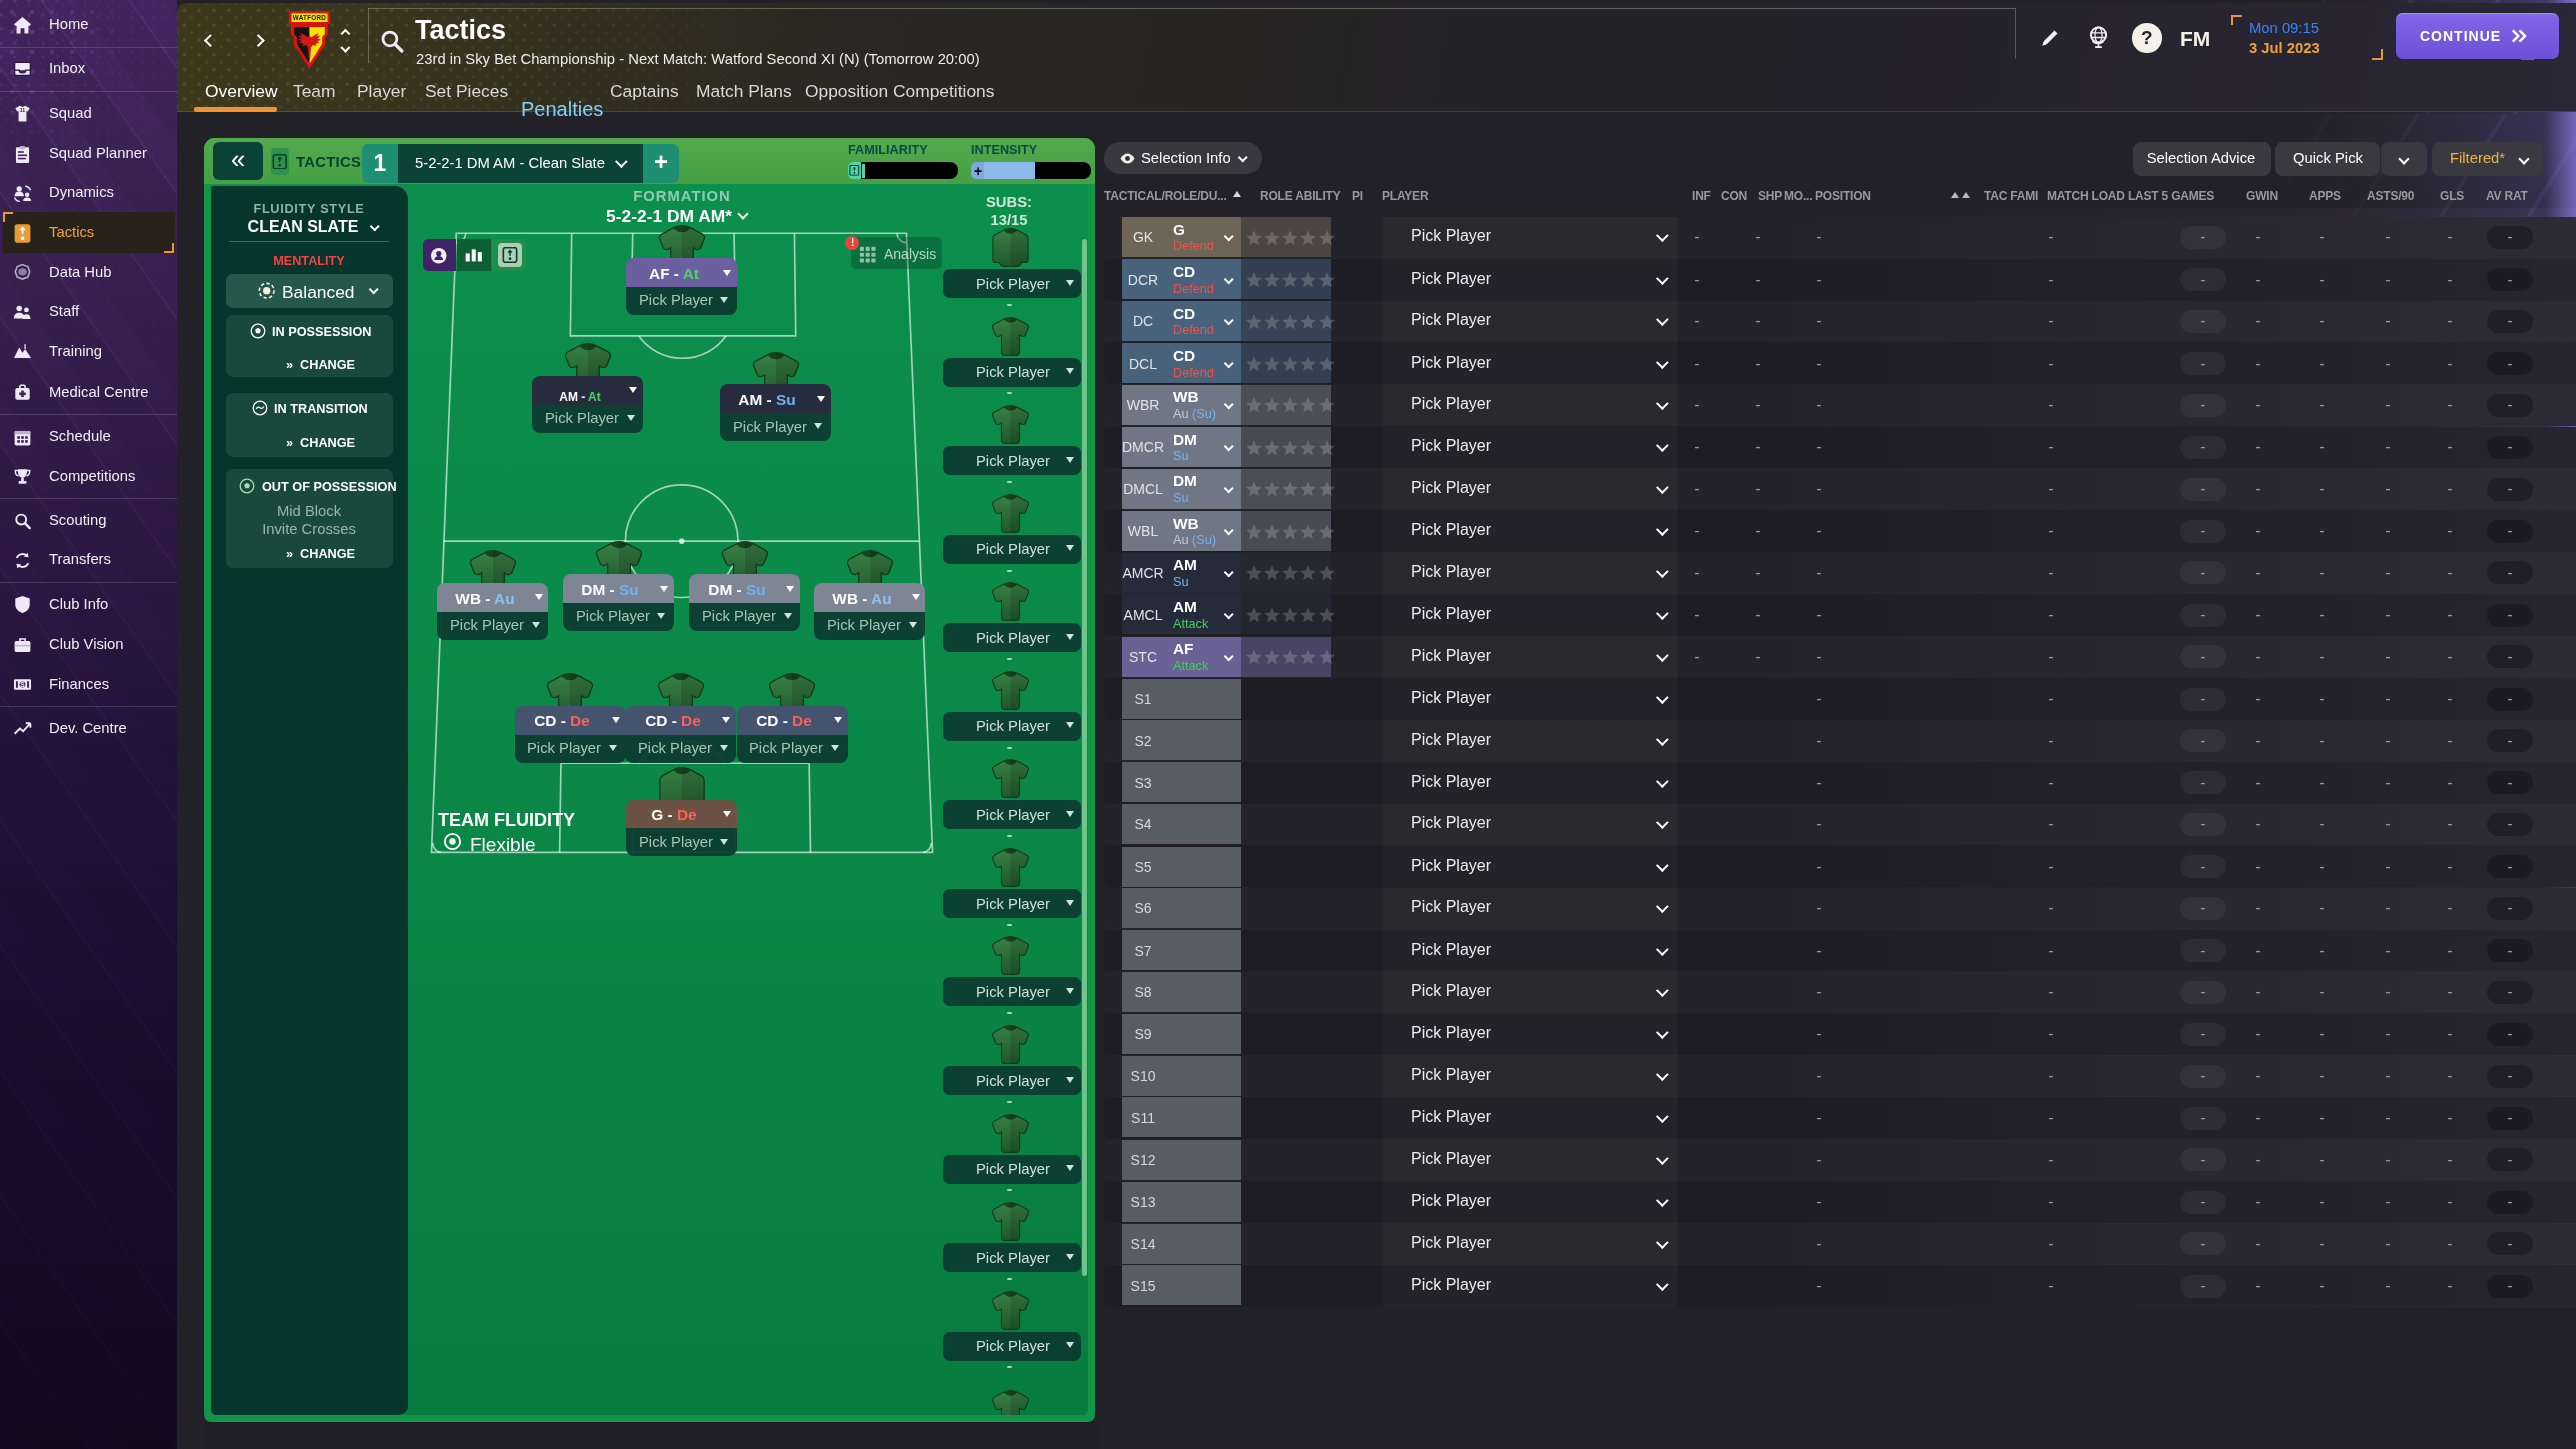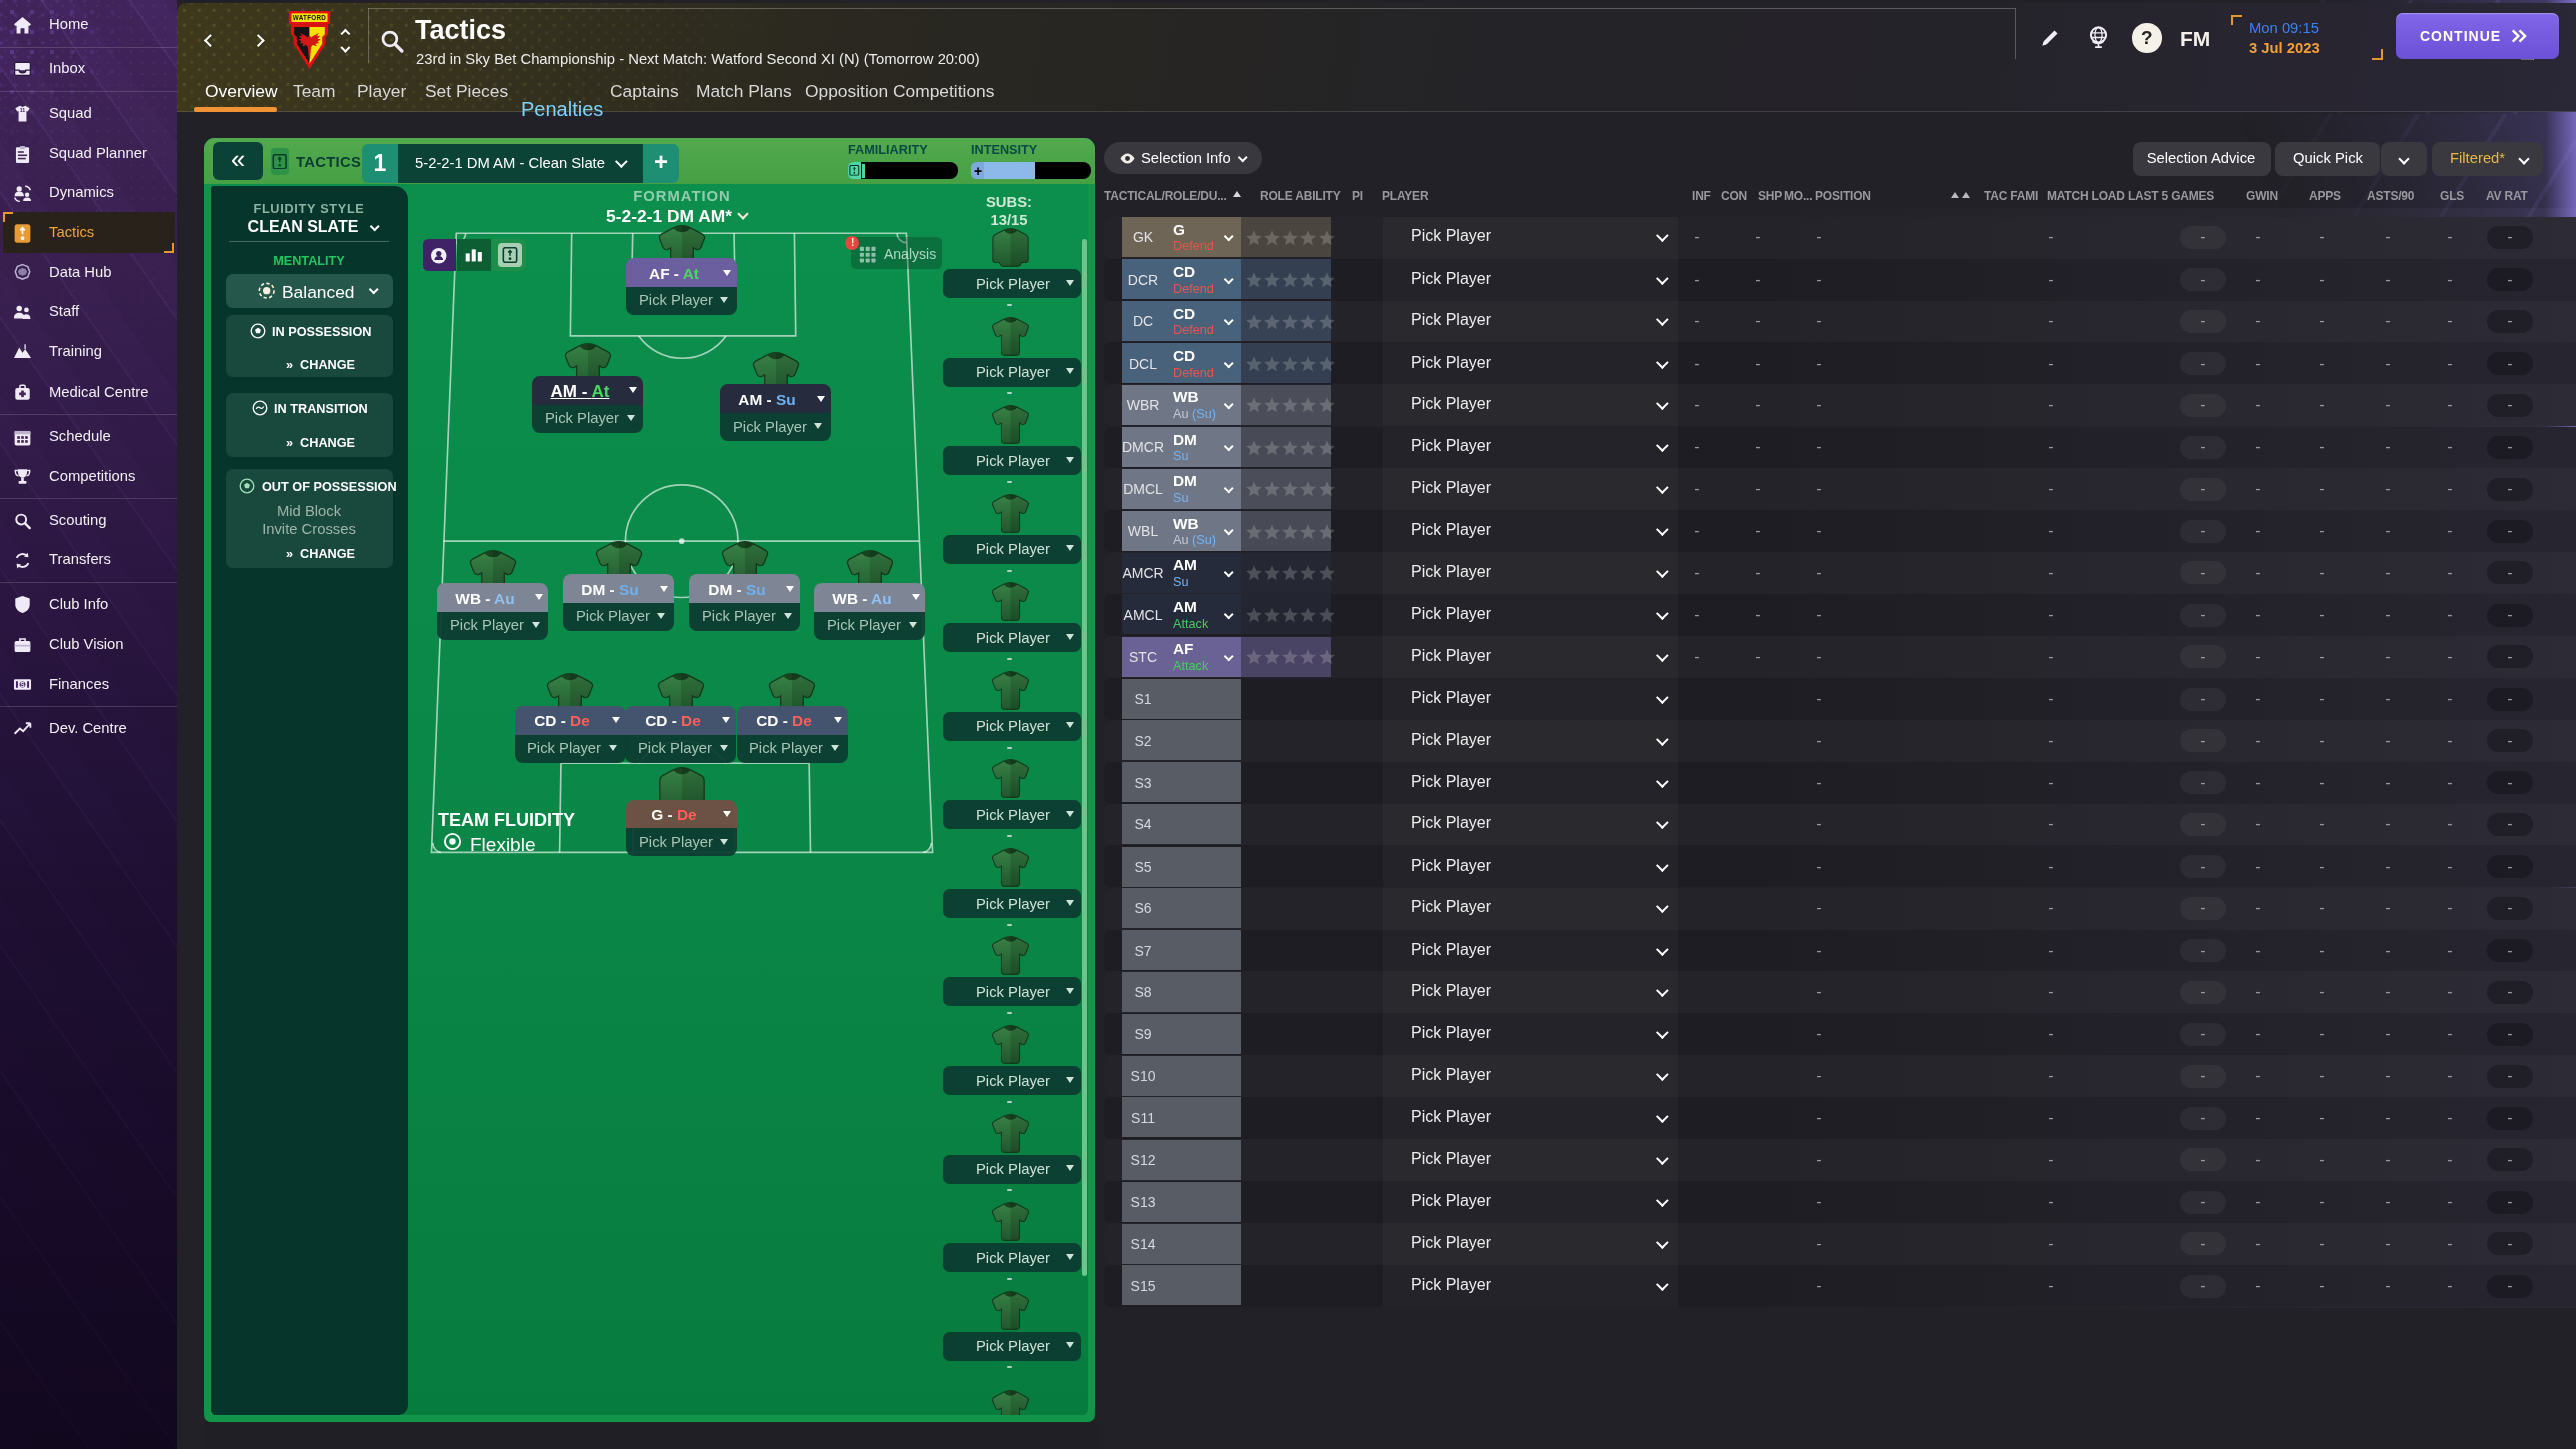--- a/index.html
+++ b/index.html
@@ -276,21 +276,21 @@
 <div class="abs" style="left:971px;top:162px;width:120px;height:17px;border-radius:8px;background:#000;"></div>
 <div class="abs" style="left:971px;top:162px;width:12.7px;height:17px;border-radius:5.4px 0 0 5.4px;background:#7fa8dc;"></div>
 <div class="abs" style="left:974px;top:163px;font-size:14px;font-weight:bold;color:#000;">+</div>
 <div class="abs" style="left:984px;top:162px;width:51px;height:17px;background:#8cb8ea;"></div>
 <div class="abs" style="left:1082px;top:239px;width:5.4px;height:1037px;border-radius:2.7px;background:#6ec48b;"></div>
 <div class="abs" style="left:211px;top:186px;width:197px;height:1229px;border-radius:2.7px 13.4px 9.4px 5.4px;background:#06362b;"></div>
 <div class="abs" style="left:309px;top:202px;transform:translateX(-50%);font-size:12.7px;font-weight:bold;color:#8fb3a2;letter-spacing:0.7px;">FLUIDITY STYLE</div>
 <div class="abs" style="left:303px;top:218px;transform:translateX(-50%);font-size:16px;font-weight:bold;color:#fff;">CLEAN SLATE</div>
 <span class="abs chev" style="left:371px;top:223px;width:7.4px;height:7.4px;"></span>
 <div class="abs" style="left:229px;top:241px;width:160px;height:1.3px;background:rgba(255,255,255,0.25);"></div>
-<div class="abs" style="left:309px;top:254px;transform:translateX(-50%);font-size:12.7px;font-weight:bold;color:#22c55e;">MENTALITY</div>
+<div class="abs" style="left:309px;top:254px;transform:translateX(-50%);font-size:12.7px;font-weight:bold;color:#ef4444;">MENTALITY</div>
 <div class="abs" style="left:226px;top:274px;width:167px;height:34px;border-radius:6.7px;background:#25574a;"></div>
 <svg class="abs" style="left:258px;top:282px;" width="17.4" height="17.4" viewBox="0 0 26 26">
 <circle cx="13" cy="13" r="11" fill="none" stroke="#f5efdd" stroke-width="2.4" stroke-dasharray="5 3.5"></circle>
       <circle cx="13" cy="13" r="5.5" fill="#f5efdd"></circle>
     </svg>
 <div class="abs" style="left:282px;top:282px;font-size:17.4px;color:#fff;">Balanced</div>
 <span class="abs chev" style="left:370px;top:286px;width:7.4px;height:7.4px;"></span>
 <div class="abs" style="left:226px;top:315px;width:167px;height:62px;border-radius:6.7px;background:#19493d;"></div>
 <svg class="abs" style="left:250px;top:323px;" width="16" height="16" viewBox="0 0 27 27">
 <circle cx="13.5" cy="13.5" r="11.5" fill="none" stroke="#fff" stroke-width="2.2"></circle>
@@ -378,21 +378,21 @@
 <div class="abs" style="left:626px;top:258px;width:111px;height:29px;border-radius:8px 8px 0 0;background:#6b5fa0;"></div>
 <div class="abs" style="left:674px;top:265px;transform:translateX(-50%);font-size:15.4px;font-weight:bold;color:#fff;white-space:nowrap;">AF - <span style="color:#46d95e">At</span></div>
 <span class="abs tri" style="left:723px;top:270px;border-left-width:4.7px;border-right-width:4.7px;border-top-width:6.7px;"></span>
 <div class="abs" style="left:626px;top:287px;width:111px;height:28px;border-radius:0 0 8px 8px;background:rgba(12,60,49,0.94);"></div>
 <div class="abs" style="left:639px;top:292px;font-size:14.8px;color:#a8c4b5;">Pick Player</div>
 <span class="abs tri" style="left:720px;top:297px;border-top-color:#cfe3d8;border-left-width:4.7px;border-right-width:4.7px;border-top-width:6.7px;"></span>
 <svg class="abs" style="left:561px;top:341px;" width="54" height="52" viewBox="0 0 80 77">
       <use href="#shirt"></use>
     </svg>
 <div class="abs" style="left:532px;top:376px;width:111px;height:29px;border-radius:8px 8px 0 0;background:#262b3d;"></div>
-<div class="abs" style="left:580px;top:382px;transform:translateX(-50%);font-size:17px;font-weight:bold;color:#fff;white-space:nowrap;text-decoration:underline;">AM - <span style="color:#46d95e">At</span></div>
+<div class="abs" style="left:580px;top:390px;transform:translateX(-50%);font-size:12px;font-weight:bold;color:#fff;white-space:nowrap;">AM - <span style="color:#46d95e">At</span></div>
 <span class="abs tri" style="left:629px;top:387px;border-left-width:4.7px;border-right-width:4.7px;border-top-width:6.7px;"></span>
 <div class="abs" style="left:532px;top:405px;width:111px;height:28px;border-radius:0 0 8px 8px;background:rgba(12,60,49,0.94);"></div>
 <div class="abs" style="left:545px;top:410px;font-size:14.8px;color:#a8c4b5;">Pick Player</div>
 <span class="abs tri" style="left:627px;top:415px;border-top-color:#cfe3d8;border-left-width:4.7px;border-right-width:4.7px;border-top-width:6.7px;"></span>
 <svg class="abs" style="left:749px;top:350px;" width="54" height="52" viewBox="0 0 80 77">
       <use href="#shirt"></use>
     </svg>
 <div class="abs" style="left:720px;top:384px;width:111px;height:29px;border-radius:8px 8px 0 0;background:#262b3d;"></div>
 <div class="abs" style="left:767px;top:391px;transform:translateX(-50%);font-size:15.4px;font-weight:bold;color:#fff;white-space:nowrap;">AM - <span style="color:#6fb1f0">Su</span></div>
 <span class="abs tri" style="left:817px;top:396px;border-left-width:4.7px;border-right-width:4.7px;border-top-width:6.7px;"></span>

